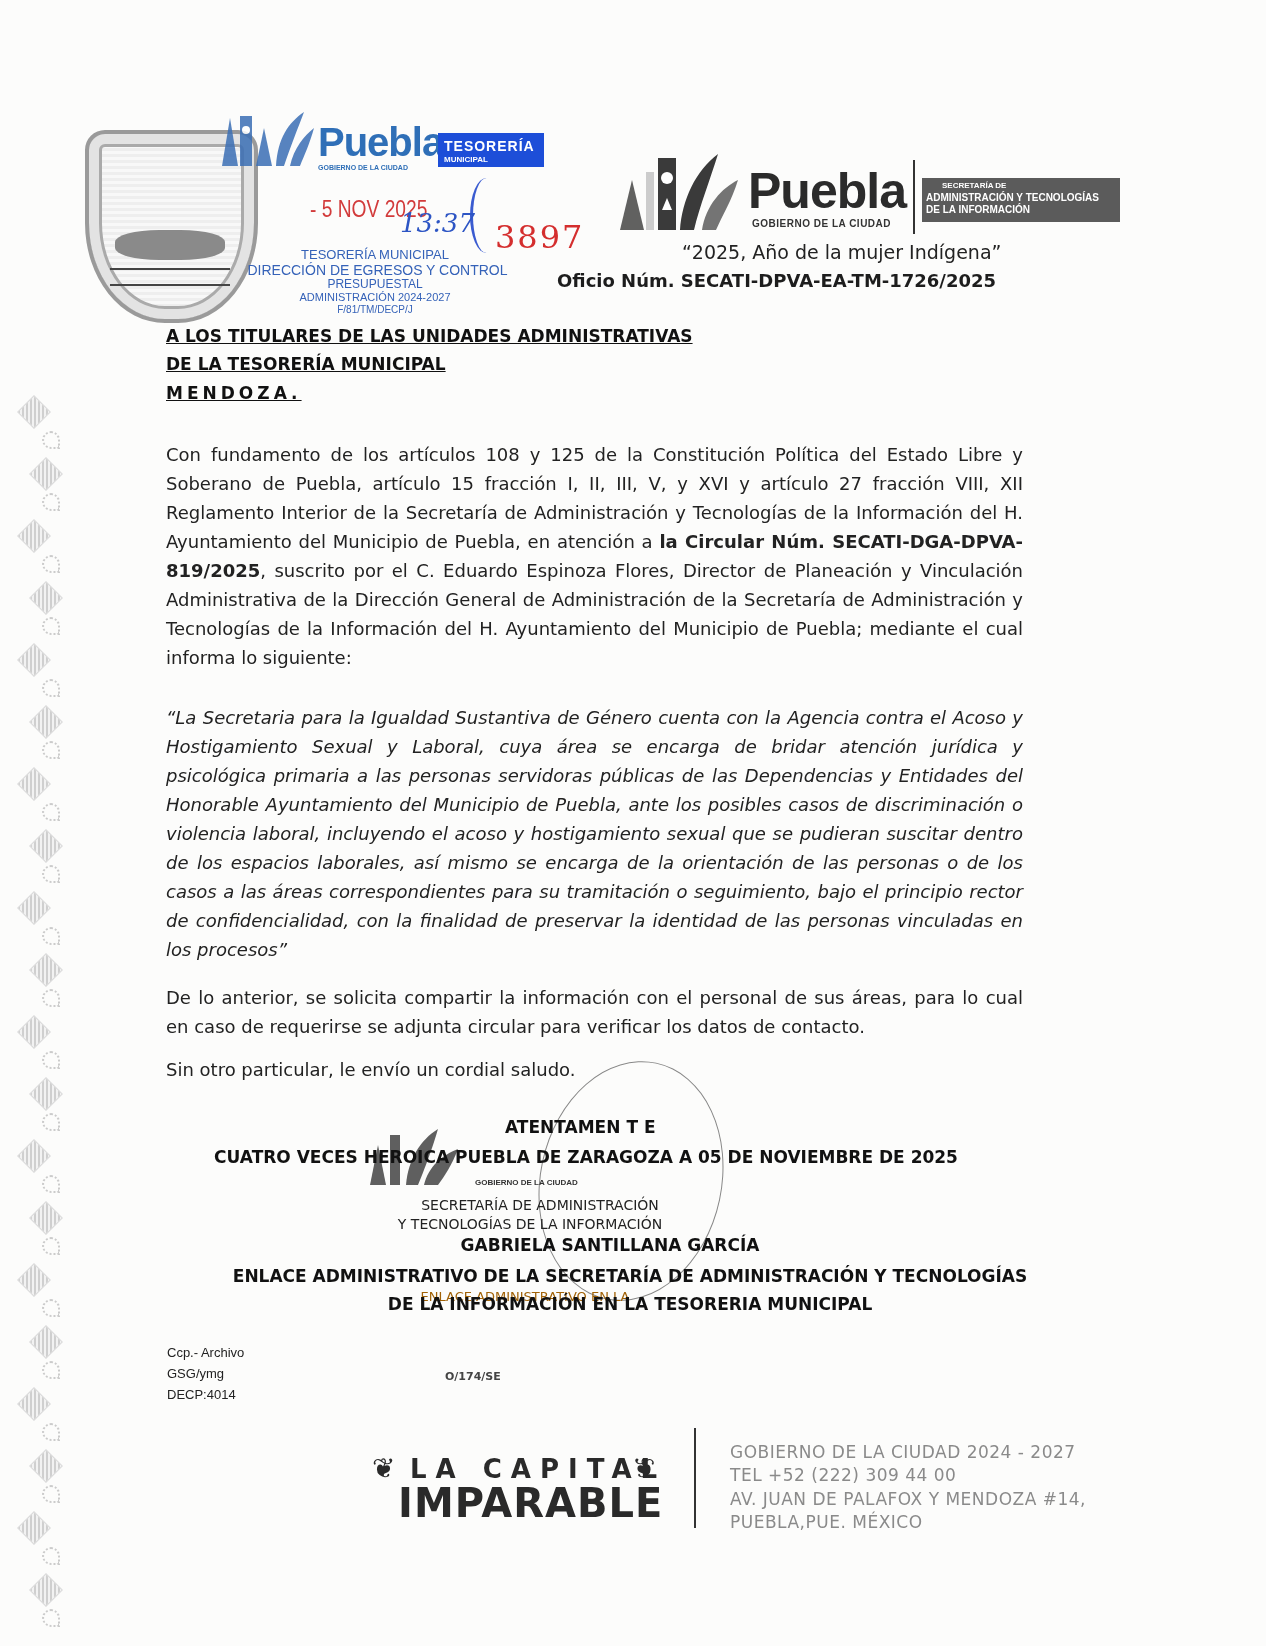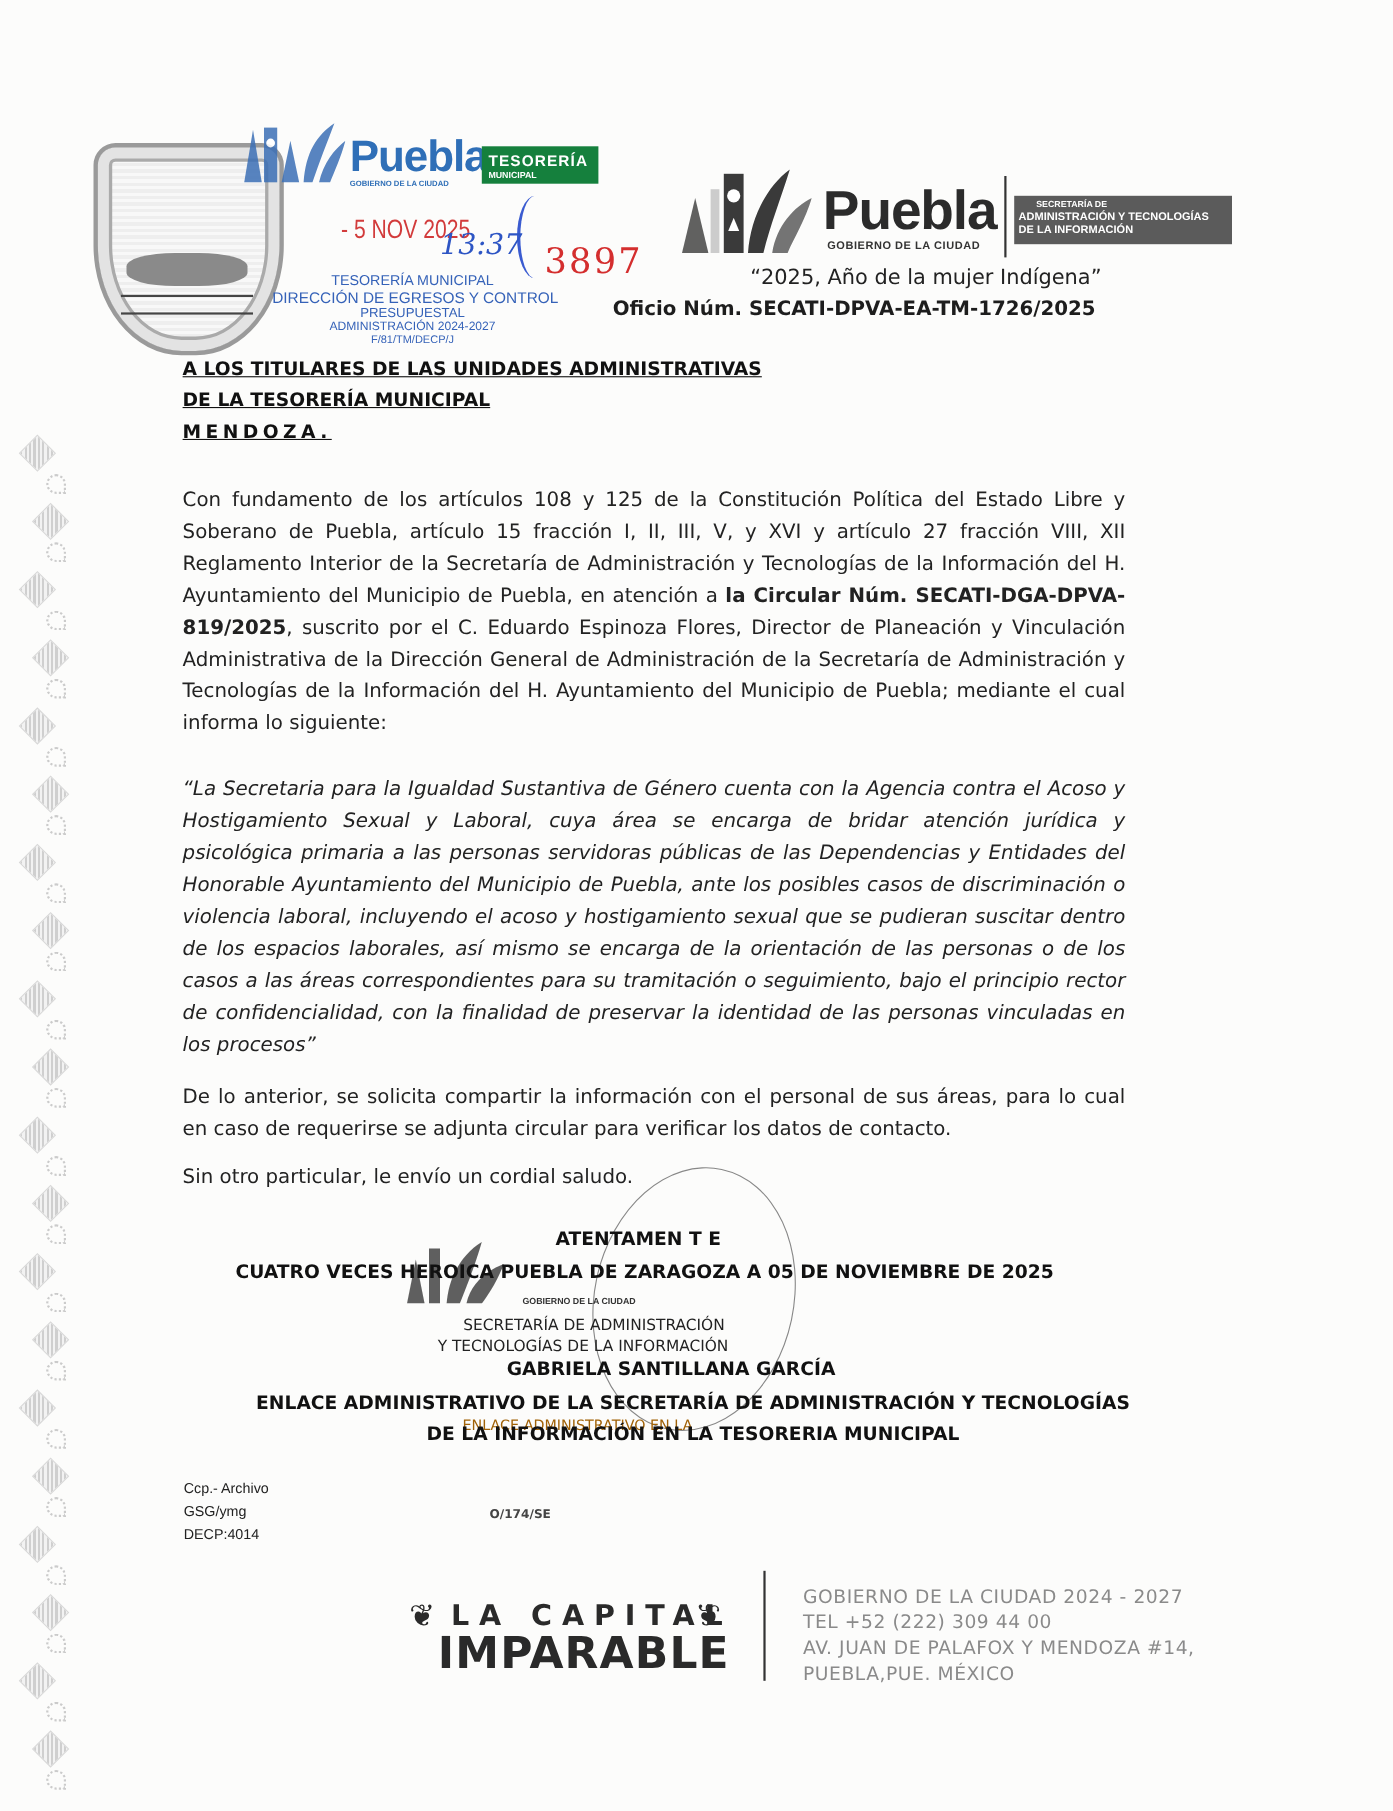--- a/index.html
+++ b/index.html
@@ -10,21 +10,21 @@
   .orn{position:absolute;width:22px;height:22px;background:repeating-linear-gradient(45deg,#cfcfcf 0 2px,#f2f2f2 2px 4px);transform:rotate(45deg);border:1px solid #d8d8d8;}
   .orn2{position:absolute;width:14px;height:14px;border-radius:50% 50% 0 50%;border:2px dotted #cbcbcb;}
   
   .shield{left:85px;top:130px;width:165px;height:185px;border:4px solid #9a9a9a;border-radius:20px 20px 80px 80px / 20px 20px 100px 100px;background:repeating-linear-gradient(0deg,#eee 0 3px,#f8f8f8 3px 6px);box-shadow:inset 0 0 0 10px #e3e3e3, inset 0 0 0 13px #aaa;}
   .shield-base{left:115px;top:230px;width:110px;height:30px;border-radius:40%;background:#8a8a8a;}
   .shield-waves{left:110px;top:268px;width:120px;height:14px;border-top:2px solid #444;border-bottom:2px solid #444;}
   
   .logo-tes-icon{left:218px;top:108px;width:96px;height:58px;}
   .puebla-blue{left:318px;top:120px;font:bold 40px "Liberation Sans",sans-serif;color:#2f6fb7;letter-spacing:-1px;}
   .gob-blue{left:318px;top:164px;font:bold 7px "Liberation Sans",sans-serif;color:#2f6fb7;}
-  .tes-box{left:438px;top:133px;width:106px;height:34px;background:#15803d;color:#fff;}
+  .tes-box{left:438px;top:133px;width:106px;height:34px;background:#1d4ed8;color:#fff;}
   .tes-box .t1{position:absolute;left:6px;top:5px;font:bold 14px "Liberation Sans",sans-serif;letter-spacing:1px;}
   .tes-box .t2{position:absolute;left:6px;top:22px;font:bold 8px "Liberation Sans",sans-serif;}
   
   .stamp-date{left:310px;top:195px;font:24px "Liberation Sans Narrow","Liberation Sans",sans-serif;color:#d23b3b;transform:scaleX(0.8);transform-origin:left;}
   .stamp-time{left:400px;top:208px;font:italic 26px "DejaVu Serif",serif;color:#2d55c4;}
   .stamp-num{left:495px;top:218px;font:32px "DejaVu Serif",serif;color:#d42e2e;letter-spacing:2px;}
   .stamp-sig{left:470px;top:178px;width:30px;height:75px;border-left:3px solid #3a5bd0;border-radius:50% 0 0 50%;}
   .stamp-l{color:#3562b8;text-align:center;font-family:"Liberation Sans",sans-serif;}
   .sl1{left:290px;top:247px;width:170px;font-size:13px;text-align:center;}
   .sl2{left:245px;top:262px;width:265px;font-size:14px;}

